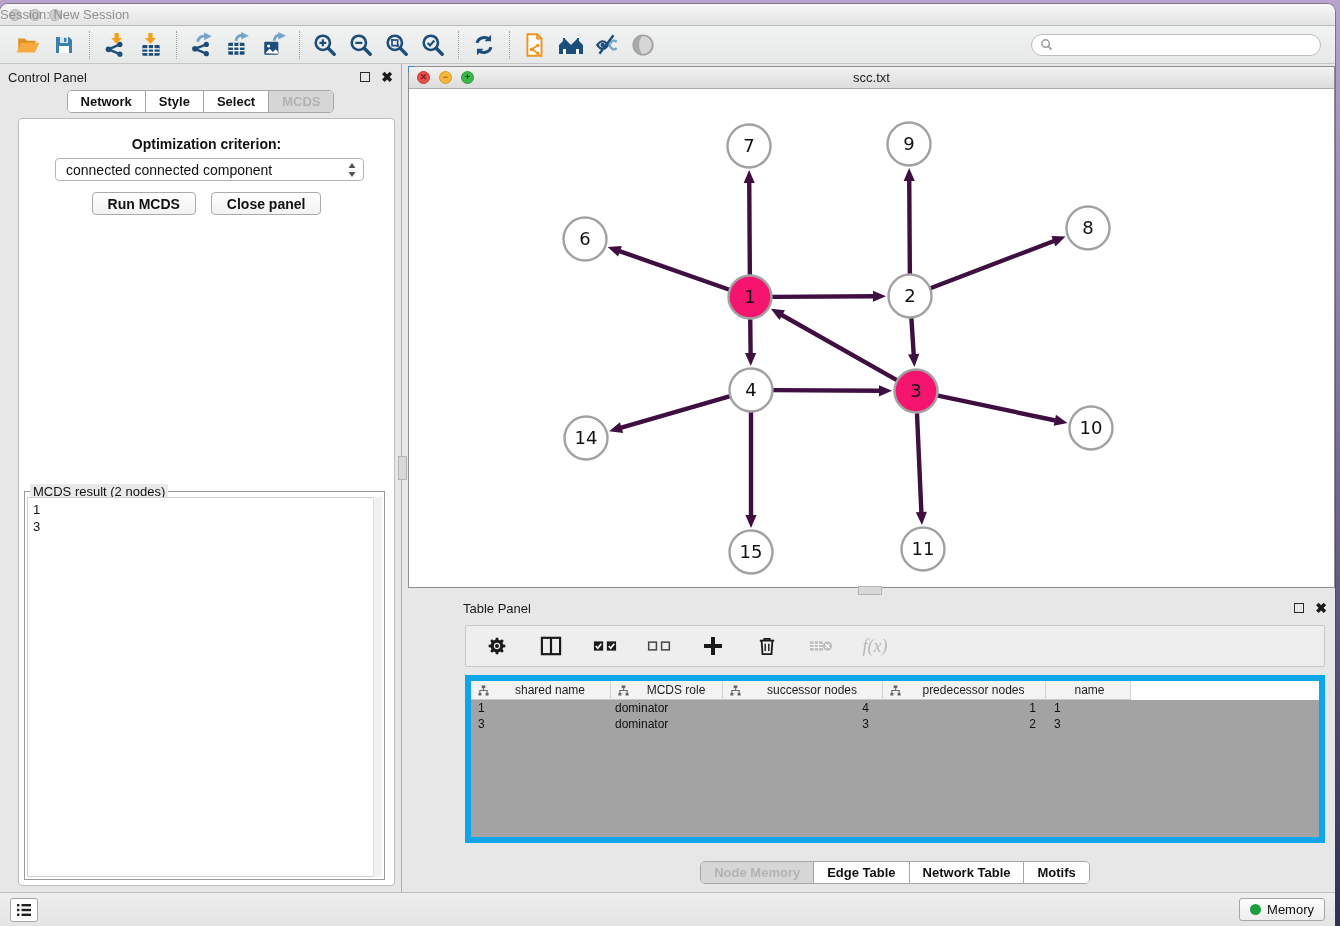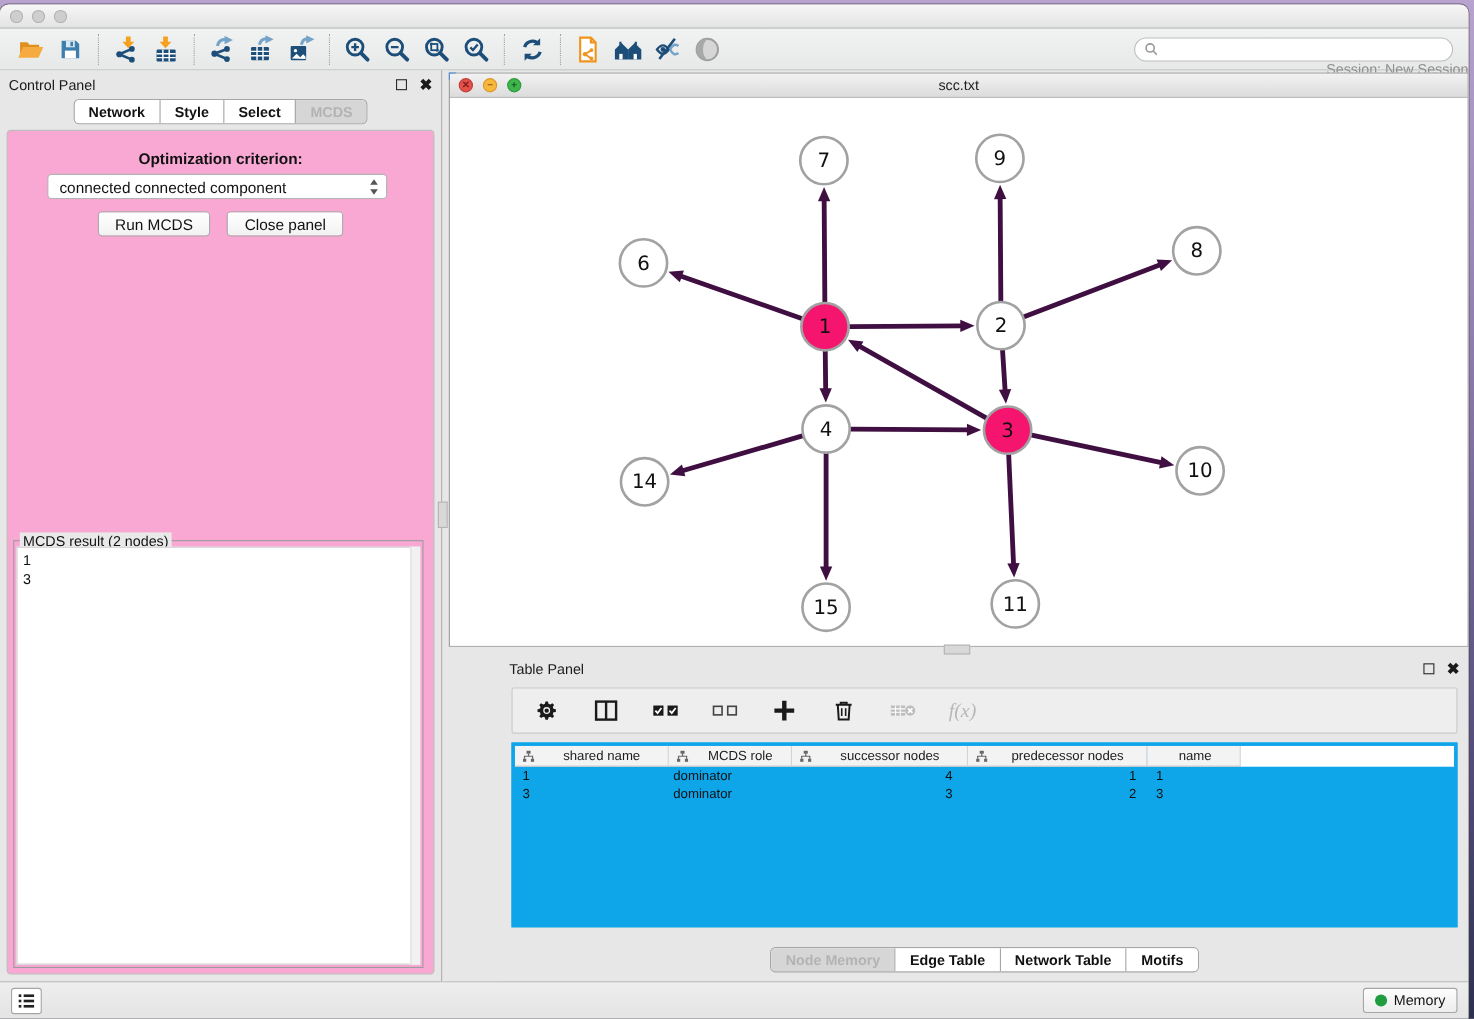--- a/index.html
+++ b/index.html
@@ -12,22 +12,22 @@
     background:#e7e7e7; border-radius:8px 8px 0 0;
     box-shadow:0 0 0 1px rgba(60,60,60,.45); overflow:hidden;
     display:flex; flex-direction:column; }
 
   
   .titlebar { height:22px; flex:0 0 22px; position:relative;
     background:linear-gradient(180deg,#f7f7f7,#e3e3e3);
     border-bottom:1px solid #b9b9b9; }
   .traffic { position:absolute; left:9px; top:5px; display:flex; gap:8px; }
   .tl { width:12px; height:12px; border-radius:50%; background:#cecece; border:1px solid #b2b2b2; }
-  .titlebar .wtitle { position:absolute; left:0; right:0; top:3px; text-align:right;
-    font-size:13px; color:#8f8f8f;margin-top:48px; }
+  .titlebar .wtitle { position:absolute; left:0; right:0; top:3px; text-align:left;
+    font-size:13px; color:#8f8f8f; }
 
   
   .toolbar { height:38px; flex:0 0 38px; display:flex; align-items:center; padding-left:10px;
     background:linear-gradient(180deg,#f1f3f3,#e7e9e9); border-bottom:1px solid #c6c6c6; }
   .tbtn { width:36px; height:32px; display:flex; align-items:center; justify-content:center; }
   .tsep { width:0; height:28px; border-left:1px dotted #9f9f9f; margin:0 7px; }
   .searchbox { margin-left:auto; margin-right:14px; width:290px; height:22px;
     background:#fff; border:1px solid #bdbdbd; border-radius:11px;
     display:flex; align-items:center; padding-left:8px; }
   .searchbox input { border:none; outline:none; flex:1; height:18px; font-size:12px; background:transparent; }
@@ -43,31 +43,31 @@
   .float-box { width:10px; height:10px; border:1.6px solid #2a2a2a; display:inline-block; }
   .close-x { font-size:14px; font-weight:bold; color:#1a1a1a; line-height:10px; }
 
   .seg-tabs { display:flex; justify-content:center; }
   .seg-ctl { display:flex; border:1px solid #a6a6a6; border-radius:5px; overflow:hidden; background:#fff; }
   .seg-tab { padding:2px 13px; font-size:13px; font-weight:600; color:#111; background:#fff;
     border-left:1px solid #a6a6a6; line-height:17px; }
   .seg-tab:first-child { border-left:none; }
   .seg-tab.active { background:#d6d6d6; color:#b3b3b3; }
 
-  .cp-content { flex:1 1 auto; margin:5px 6px 6px 6px; border:1px solid #bdbdbd; border-radius:4px;
-    position:relative; background:#f9a8d4; }
+  .cp-content { flex:1 1 auto; margin:5px 6px 6px 18px; border:1px solid #bdbdbd; border-radius:4px;
+    position:relative; background:#ffffff; }
   .opt-label { position:absolute; top:17px; left:0; right:0; text-align:center;
     font-size:14px; font-weight:600; color:#111; }
   .dropdown { position:absolute; top:39px; left:36px; width:309px; height:23px; background:#fff;
     border:1px solid #b3b3b3; border-radius:4px; display:flex; align-items:center;
     padding:0 6px 0 10px; font-size:14px; color:#111; }
   .dropdown .dd-text { flex:1; }
   .btn-row { position:absolute; top:73px; left:0; right:0; display:flex; justify-content:center; gap:15px; }
   .pushbtn { background:linear-gradient(180deg,#ffffff,#f2f2f2); border:1px solid #ababab;
-    border-radius:4px; font-size:14px; font-weight:400; color:#111; padding:2px 15px; height:23px; }
+    border-radius:4px; font-size:14px; font-weight:700; color:#111; padding:2px 15px; height:23px; }
 
   .result-fieldset { position:absolute; top:372px; left:5px; right:9px; bottom:5px;
     border:1px solid #9c9c9c; }
   .result-legend { position:absolute; top:-8px; left:5px; background:#e9e9e9; padding:0 3px;
     font-size:13px; color:#111; }
   .result-area { position:absolute; top:5px; left:2px; right:2px; bottom:2px; background:#fff;
     border:1px solid #cfcfcf; font-size:13px; color:#111; padding:3px 5px; line-height:17px; }
   .result-scroll { position:absolute; top:5px; right:2px; bottom:2px; width:9px;
     background:#f1f1f1; border-left:1px solid #dedede; }
 
@@ -101,22 +101,22 @@
     background:#d8d8d8; border:1px solid #b5b5b5; }
 
   
   .table-panel { flex:1 1 auto; display:flex; flex-direction:column; background:#e7e7e7; min-height:0;margin-left:47px; }
   .tp-toolbar { margin:4px 10px 0 10px; height:42px; flex:0 0 42px; background:#eeeeee;
     border:1px solid #c9c9c9; border-radius:2px; display:flex; align-items:center;
     padding-left:12px; gap:16px; }
   .tp-btn { width:38px; height:34px; display:flex; align-items:center; justify-content:center; }
   .fx-label { font-size:18px; font-style:italic; color:#b7b7b7; font-family:"Liberation Serif", serif; }
 
-  .data-table { margin:8px 10px 0 10px; height:168px; flex:0 0 168px; background:#0ea5e9;
-    border:3px solid #0ea5e9; font-size:12px; color:#111; overflow:hidden; }
+  .data-table { margin:8px 10px 0 10px; height:168px; flex:0 0 168px; background:#a3a3a3;
+    border:6px solid #0ea5e9; font-size:12px; color:#111; overflow:hidden; }
   .thead { display:flex; height:19px; }
   .th { background:#f3f3f3; border-right:1px solid #d4d4d4; border-bottom:1px solid #c6c6c6;
     display:flex; align-items:center; padding:0 4px 0 7px; gap:5px; }
   .th .th-label { flex:1; text-align:center; color:#1c1c1c; }
   .th-filler { flex:1; background:#fff; }
   .tr { display:flex; height:16px; align-items:center; }
   .td { overflow:hidden; white-space:nowrap; }
 
   .tp-tabs { margin-top:18px; display:flex; justify-content:center; }
 

